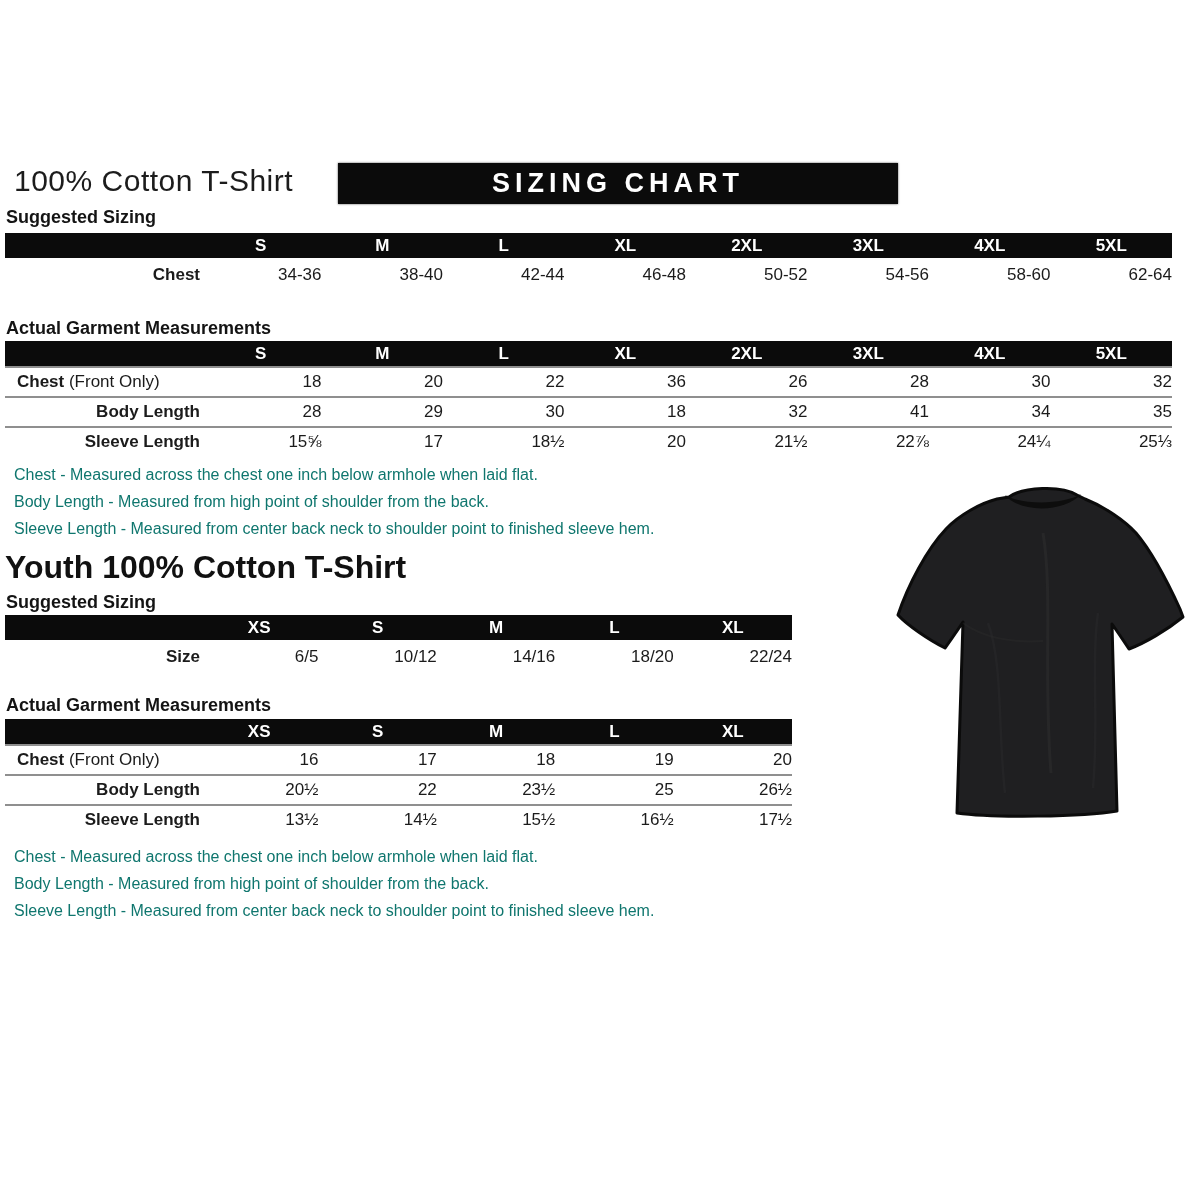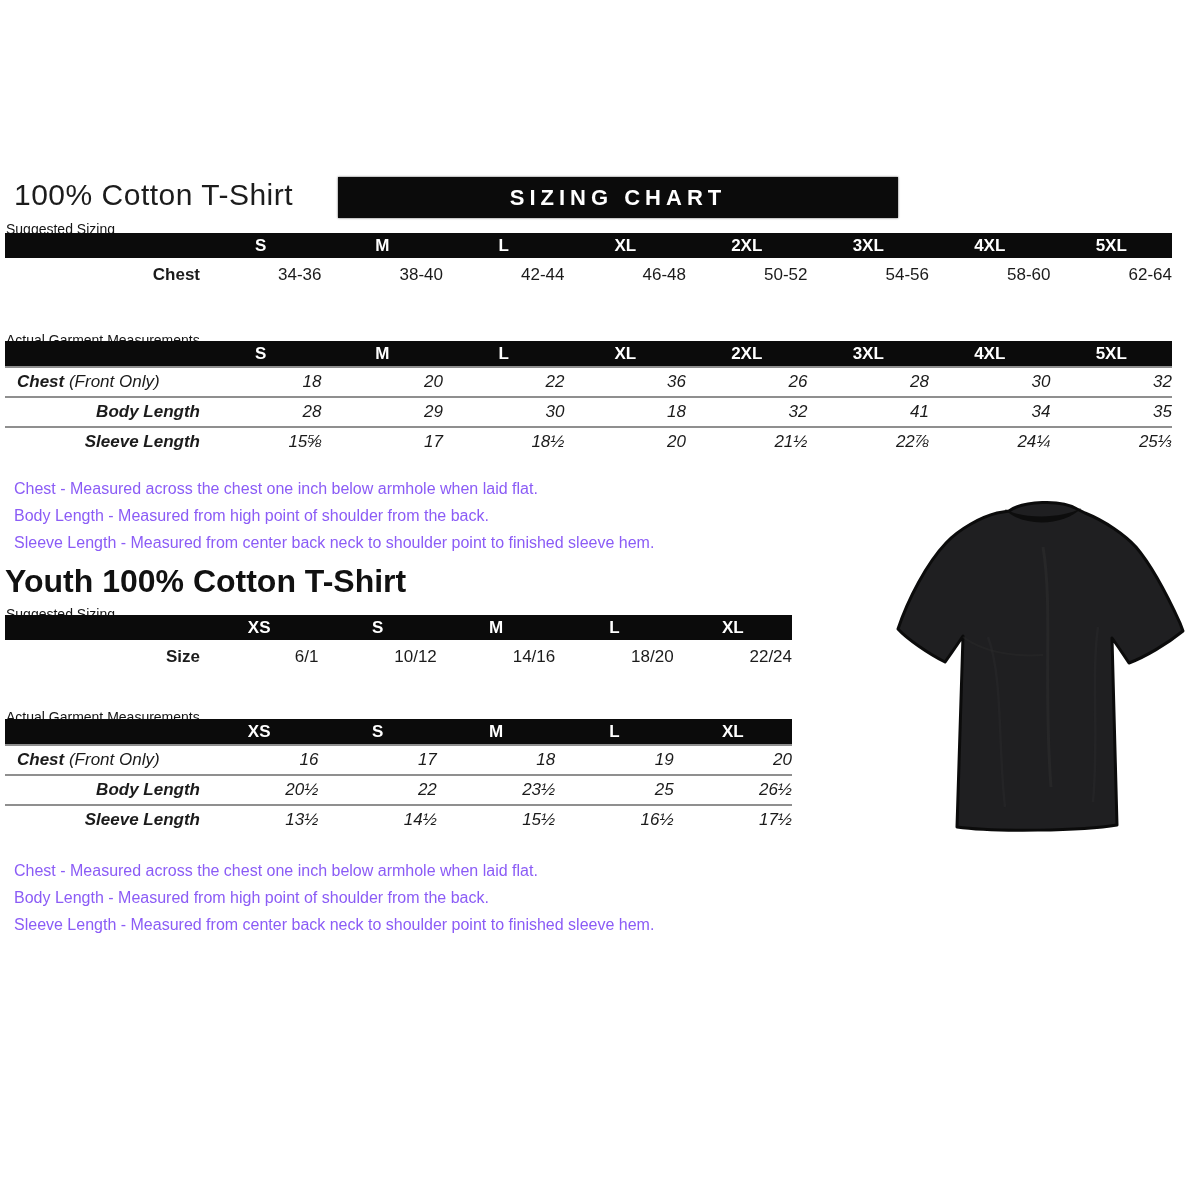--- a/index.html
+++ b/index.html
@@ -1,43 +1,43 @@
 <!DOCTYPE html>
 <html><head>
 <meta charset="utf-8">
 <style>
   html,body{margin:0;padding:0;}
   body{
     width:1200px;height:1200px;background:#ffffff;position:relative;
     font-family:"Liberation Sans","DejaVu Sans",sans-serif;color:#1a1a1a;
     -webkit-font-smoothing:antialiased;
   }
-  .abs{position:absolute;margin-top:14px;}
+  .abs{position:absolute;}
   .page-title{left:14px;top:164px;font-size:30px;font-weight:400;color:#1c1c1c;letter-spacing:.5px;}
   .banner{left:338px;top:163px;width:560px;height:41px;background:#0b0b0b;
     display:flex;align-items:center;justify-content:center;box-shadow:0 0 2px #555;}
-  .banner span{color:#ffffff;font-weight:700;font-size:22px;letter-spacing:5px;}
-  .sec-label{font-size:14px;color:#141414;}
+  .banner span{color:#ffffff;font-weight:700;font-size:27px;letter-spacing:5px;}
+  .sec-label{font-size:18px;color:#141414;font-weight:bold;}
   .youth-title{left:5px;top:549px;font-size:32px;font-weight:700;color:#111;}
 
   .tbl{position:absolute;left:5px;}
   .w-adult{width:1167px;}
   .w-youth{width:787px;}
   .thead{display:flex;align-items:center;background:#0b0b0b;height:25px;}
   .th{color:#ffffff;font-weight:700;font-size:17px;text-align:center;flex:1;}
   .trow{display:flex;align-items:center;}
   .td{font-size:17px;text-align:right;flex:1;color:#1b1b1b;}
   .lbl{width:195px;flex:none;text-align:left;padding-left:12px;box-sizing:border-box;}
   .bold{font-weight:700;text-align:right;}
   .suffix{font-weight:400;}
   .t-sug .trow{height:33px;}
-  .t-act .trow{height:28px;border-top:2px solid #8f8f8f;font-style:italic;}
+  .t-act .trow{height:28px;border-top:2px solid #8f8f8f;}
   .t-act .trow:first-of-type{border-top:1px solid #6e6e6e;}
 
-  .notes{left:14px;font-size:16px;color:#8b5cf6;}
+  .notes{left:14px;font-size:16px;color:#0f766e;}
   .notes .note{height:27px;line-height:27px;}
 
   .tshirt-wrap{left:893px;top:473px;width:305px;height:358px;}
 </style>
 </head>
 <body>
 
 <div class="abs page-title">100% Cotton T-Shirt</div>
 <div class="abs banner">
   <span>SIZING CHART</span>
@@ -133,21 +133,21 @@
   <div class="thead">
     <div class="th lbl"></div>
     <div class="th">XS</div>
     <div class="th">S</div>
     <div class="th">M</div>
     <div class="th">L</div>
     <div class="th">XL</div>
   </div>
   <div class="trow">
     <div class="td lbl bold">Size</div>
-    <div class="td">6/1</div>
+    <div class="td">6/5</div>
     <div class="td">10/12</div>
     <div class="td">14/16</div>
     <div class="td">18/20</div>
     <div class="td">22/24</div>
   </div>
 </div>
 
 <div class="abs sec-label" style="left:6px;top:695px;">Actual Garment Measurements</div>
 
 <div class="tbl w-youth t-act" style="top:719px;">

